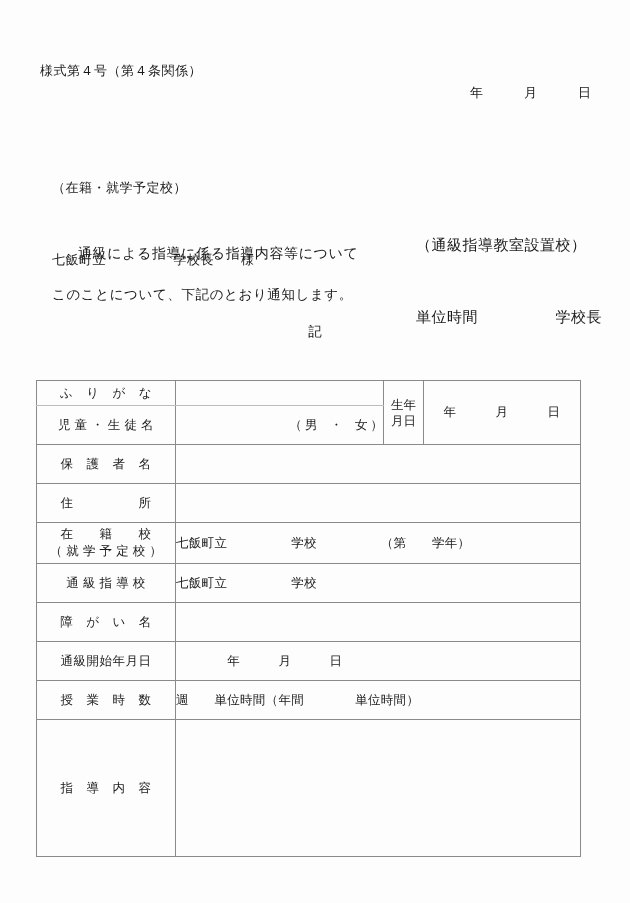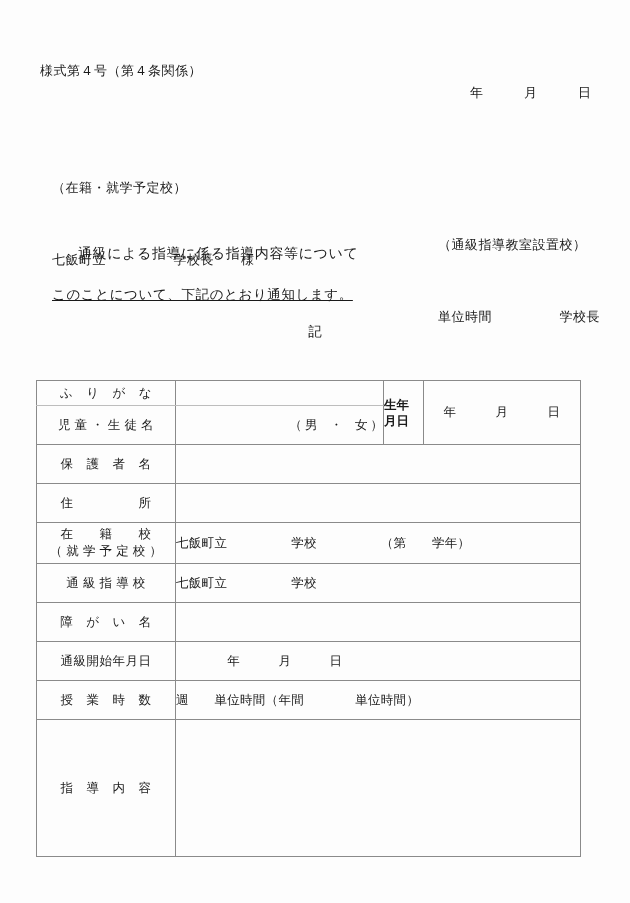--- a/index.html
+++ b/index.html
@@ -41,44 +41,43 @@
     position: absolute;
     left: 52px;
     top: 128px;
     font-size: 13px;
     line-height: 24px;
     white-space: pre;
     letter-spacing: 0.5px;
   }
   .sender {
     position: absolute;
-    left: 438px;
+    left: 416px;
     top: 185px;
-    font-size: 13px;
+    font-size: 15px;
     line-height: 24px;
     white-space: pre;
     letter-spacing: 0.5px;
   }
 
   .doc-title {
     position: absolute;
     left: 78px;
     top: 245px;
     font-size: 14px;
     letter-spacing: 0.6px;
     white-space: pre;
   }
   .doc-body {
     position: absolute;
     left: 52px;
     top: 286px;
     font-size: 13.5px;
     letter-spacing: 0.6px;
     white-space: pre;
-    text-decoration: underline;
   }
   .ki-mark {
     position: absolute;
     left: 0;
     top: 323px;
     width: 630px;
     text-align: center;
     font-size: 13.5px;
   }
 
@@ -123,25 +122,24 @@
   
   .split-label-top {
     height: 22px;
     border-bottom: 1px solid #bdbdbd !important;
   }
   .split-value-top {
     height: 22px;
     border-bottom: 1px solid #bdbdbd !important;
   }
   .dob-label {
-    text-align: left;
+    text-align: center;
     line-height: 16px;
     white-space: pre-line;
     font-size: 12.5px;
-    font-weight: bold;
   }
 
   .r-name   { height: 24px; }
   .r-std    { height: 38px; }
   .r-two    { height: 40px; }
   .r-big    { height: 128px; }
 </style>
 </head>
 <body>
 

